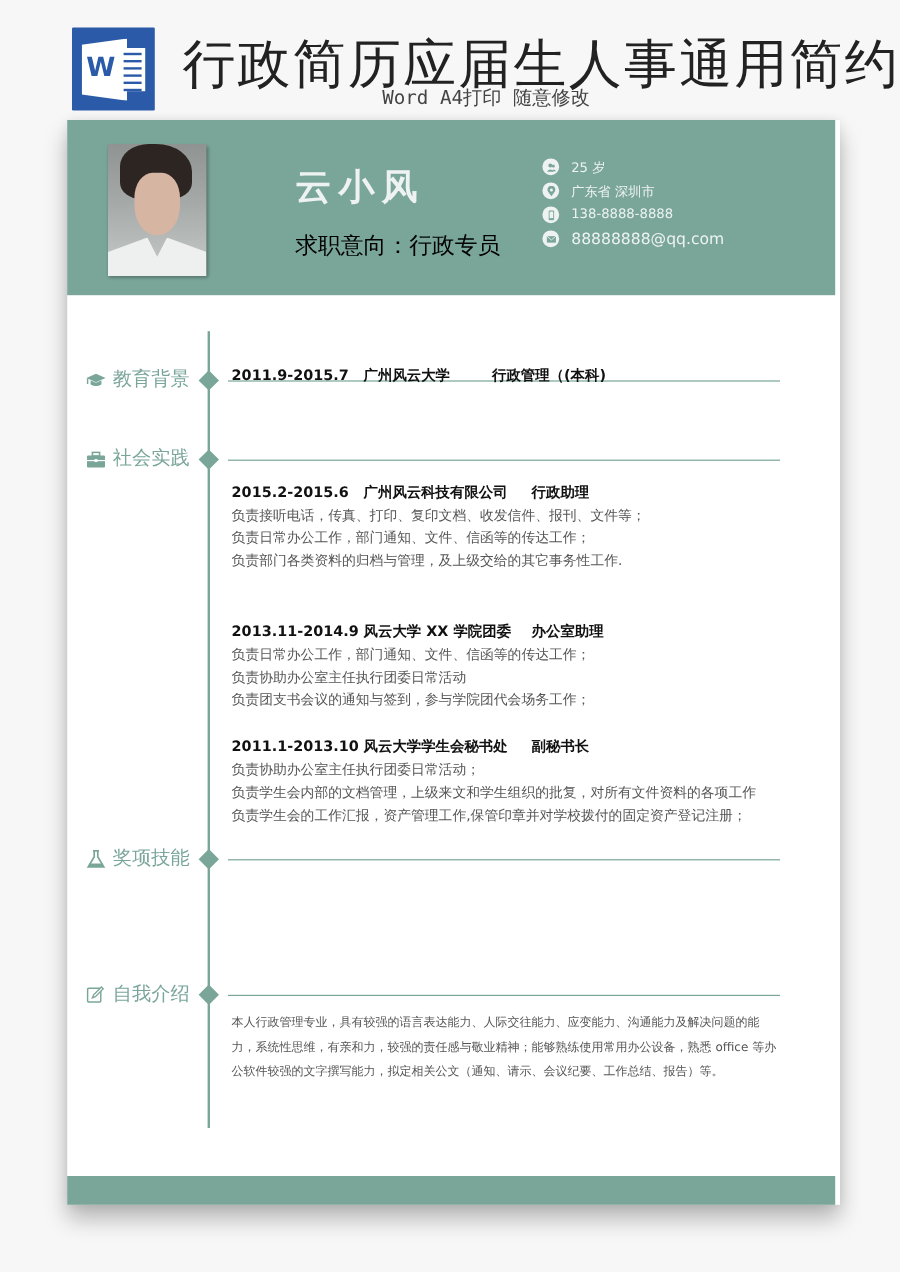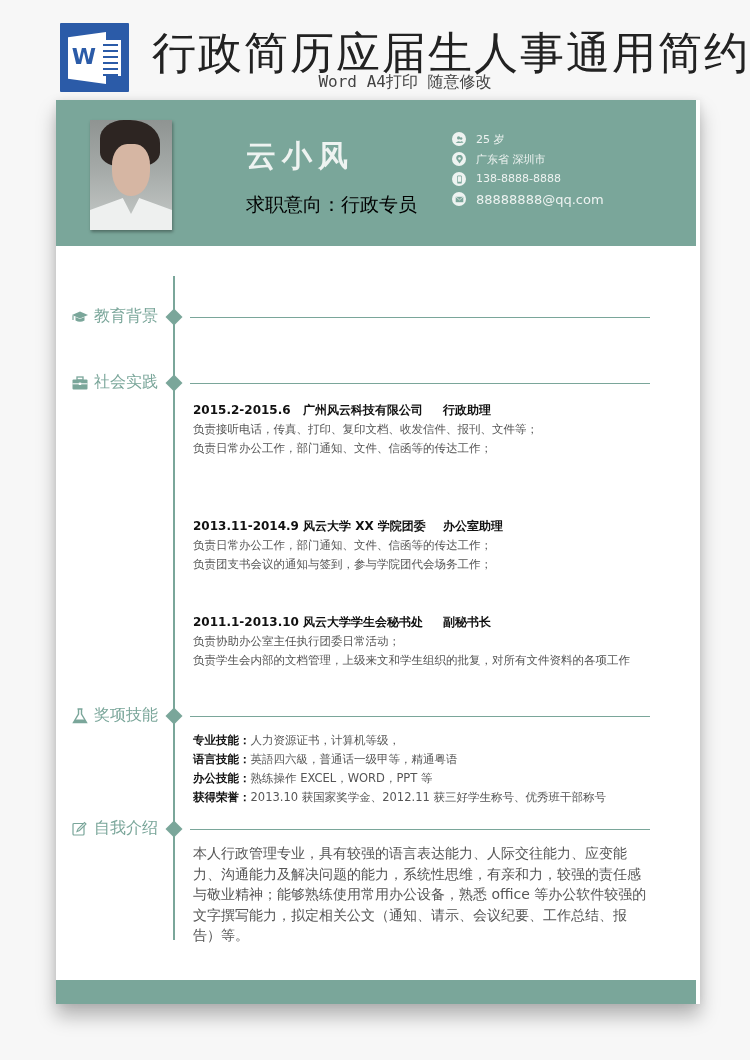--- a/index.html
+++ b/index.html
@@ -111,21 +111,21 @@
     font-size: 12px; font-weight: bold; color: #111; height: 19px; line-height: 19px;
     white-space: nowrap; font-family: "DejaVu Sans", sans-serif;
   }
   .entry-head span { display: inline-block; }
   .line {
     font-size: 11.5px; color: #555; height: 19px; line-height: 19px; white-space: nowrap;
     font-family: "DejaVu Sans", sans-serif;
   }
   .line b { color: #111; font-weight: bold; }
   .para {
-    font-size: 14px; color: #555; line-height: 20.5px; width: 458px;
+    font-size: 10px; color: #555; line-height: 20.5px; width: 458px;
     font-family: "DejaVu Sans", sans-serif;
   }
   .footer-bar {
     position: absolute; left: 0; top: 880px; width: 640px; height: 24px; background: #7aa69a;
   }
 </style>
 </head>
 <body>
 
 <div class="banner">
@@ -206,20 +206,23 @@
           <path d="M1 6 L9 2.5 L17 6 L9 9.5 Z" fill="#7aa69a"></path>
           <path d="M4.5 8 L4.5 11.5 Q9 14 13.5 11.5 L13.5 8 L9 10 Z" fill="#7aa69a"></path>
           <path d="M2 6.5 L2 11" stroke="#7aa69a" stroke-width="1.2"></path>
         </svg>
       <span>教育背景</span>
     </div>
     <div class="diamond"></div>
     <div class="hline"></div>
   </div>
   <div class="block" style="top:204px;">
+    <div class="entry-head">
+      <span style="width:110px">2011.9-2015.7</span><span style="width:107px">广州风云大学</span><span>行政管理（(本科)</span>
+    </div>
   </div>
 
   <div class="section-head" style="top:272px;">
     <div class="label">
       <svg viewBox="0 0 18 16">
           <rect x="1.5" y="4.5" width="15" height="10" rx="1" fill="#7aa69a"></rect>
           <rect x="6" y="2" width="6" height="3" fill="none" stroke="#7aa69a" stroke-width="1.3"></rect>
           <rect x="1.5" y="8.3" width="15" height="1" fill="#ffffff"></rect>
           <rect x="7.8" y="7.6" width="2.4" height="2.4" fill="#ffffff"></rect>
         </svg>
@@ -228,55 +231,52 @@
     <div class="diamond"></div>
     <div class="hline"></div>
   </div>
 
   <div class="block" style="top:301px;">
     <div class="entry-head">
       <span style="width:110px">2015.2-2015.6</span><span style="width:140px">广州风云科技有限公司</span><span>行政助理</span>
     </div>
     <div class="line">负责接听电话，传真、打印、复印文档、收发信件、报刊、文件等；</div>
     <div class="line">负责日常办公工作，部门通知、文件、信函等的传达工作；</div>
+    <div class="line">负责部门各类资料的归档与管理，及上级交给的其它事务性工作.</div>
   </div>
 
   <div class="block" style="top:417px;">
     <div class="entry-head">
       <span style="width:110px">2013.11-2014.9</span><span style="width:140px">风云大学 XX 学院团委</span><span>办公室助理</span>
     </div>
     <div class="line">负责日常办公工作，部门通知、文件、信函等的传达工作；</div>
+    <div class="line">负责协助办公室主任执行团委日常活动</div>
     <div class="line">负责团支书会议的通知与签到，参与学院团代会场务工作；</div>
   </div>
 
   <div class="block" style="top:513px;">
     <div class="entry-head">
       <span style="width:110px">2011.1-2013.10</span><span style="width:140px">风云大学学生会秘书处</span><span>副秘书长</span>
     </div>
     <div class="line">负责协助办公室主任执行团委日常活动；</div>
     <div class="line">负责学生会内部的文档管理，上级来文和学生组织的批复，对所有文件资料的各项工作</div>
+    <div class="line">负责学生会的工作汇报，资产管理工作,保管印章并对学校拨付的固定资产登记注册；</div>
   </div>
 
   <div class="section-head" style="top:605px;">
     <div class="label">
       <svg viewBox="0 0 18 16">
           <path d="M6.5 1 L11.5 1 M7.5 1 L7.5 6 L2.5 14.5 L15.5 14.5 L10.5 6 L10.5 1" stroke="#7aa69a" stroke-width="1.4" fill="none"></path>
           <path d="M4.3 11.5 L13.7 11.5 L15.5 14.5 L2.5 14.5 Z" fill="#7aa69a"></path>
         </svg>
       <span>奖项技能</span>
     </div>
     <div class="diamond"></div>
     <div class="hline"></div>
   </div>
-  <div class="block" style="top:631px;">
-    <div class="line"><b>专业技能：</b><span>人力资源证书，计算机等级，</span></div>
-    <div class="line"><b>语言技能：</b><span>英語四六級，普通话一级甲等，精通粤语</span></div>
-    <div class="line"><b>办公技能：</b><span>熟练操作 EXCEL，WORD，PPT 等</span></div>
-    <div class="line"><b>获得荣誉：</b><span>2013.10 获国家奖学金、2012.11 获三好学生称号、优秀班干部称号</span></div>
-  </div>
 
   <div class="section-head" style="top:718px;">
     <div class="label">
       <svg viewBox="0 0 18 16">
           <rect x="2" y="2.5" width="11" height="11.5" rx="1" fill="none" stroke="#7aa69a" stroke-width="1.2"></rect>
           <path d="M6 10.5 L7 8 L13.5 1.5 L15 3 L8.5 9.5 Z" fill="#ffffff" stroke="#7aa69a" stroke-width="1.1"></path>
         </svg>
       <span>自我介绍</span>
     </div>
     <div class="diamond"></div>

